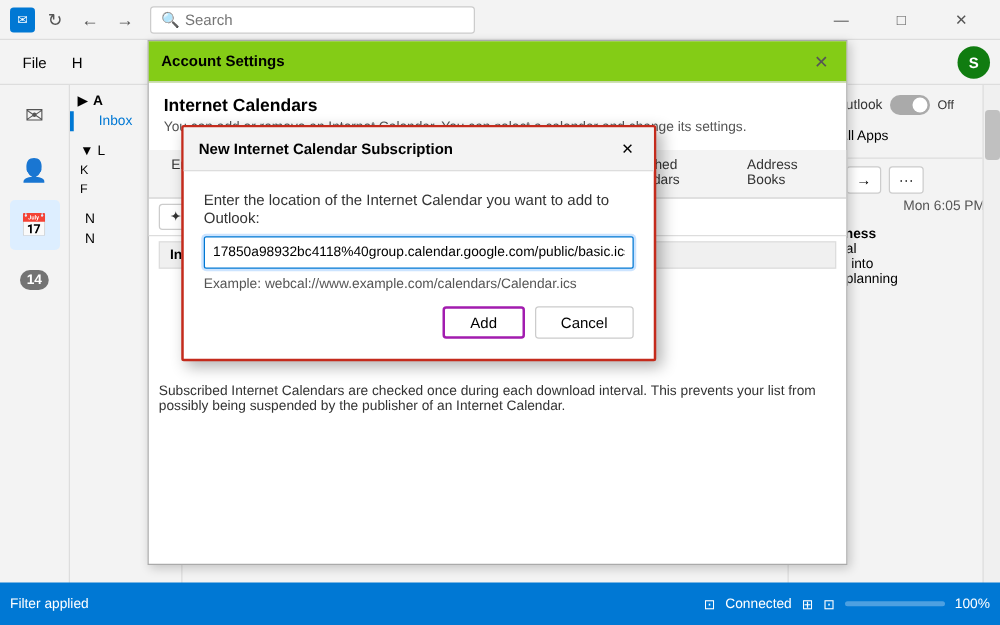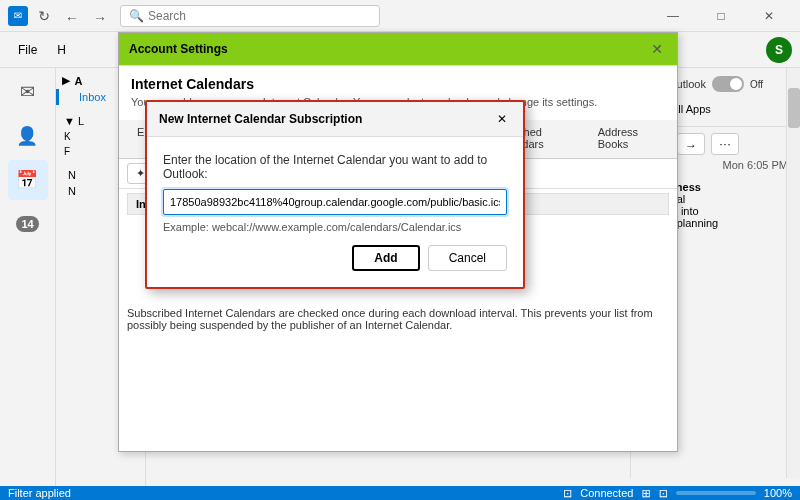--- a/index.html
+++ b/index.html
@@ -326,22 +326,22 @@
     .sub-btn {
       padding: 4px 20px;
       font-size: 12px;
       border: 1px solid #ccc;
       background: white;
       cursor: pointer;
       border-radius: 3px;
     }
     .sub-btn.primary {
       background: white;
-      border: 2px solid #000000;
-      font-weight: 700;
+      border: 2px solid #a21caf;
+      font-weight: 400;
     }
 
     
     .new-outlook {
       display: flex; align-items: center; gap: 4px;
       font-size: 11px; color: #333;
     }
     .toggle-off {
       width: 32px; height: 16px;
       background: #aaa;
@@ -484,21 +484,21 @@
         <div>nsights into</div>
         <div>g, and planning</div>
       </div>
       <div style="position:absolute; right:0; top:0; bottom:0; width:14px; background:#f0f0f0; border-left:1px solid #ddd;">
         <div style="width:12px;height:40px;background:#c0c0c0;border-radius:3px;margin:20px 1px 0;"></div>
       </div>
     </div>
 
   </div>
 
-  <div class="status-bar" style="position:absolute;bottom:0;left:0;right:0;height:14px;">
+  <div class="status-bar" style="position:absolute;bottom:0;left:0;right:0;height:34px;">
     <span>Filter applied</span>
     <div class="status-bar-right">
       <span>⊡</span>
       <span>Connected</span>
       <span>⊞</span>
       <span>⊡</span>
       <span style="width:80px;height:4px;background:rgba(255,255,255,0.3);border-radius:2px;display:inline-block;vertical-align:middle;"></span>
       <span>100%</span>
     </div>
   </div>

